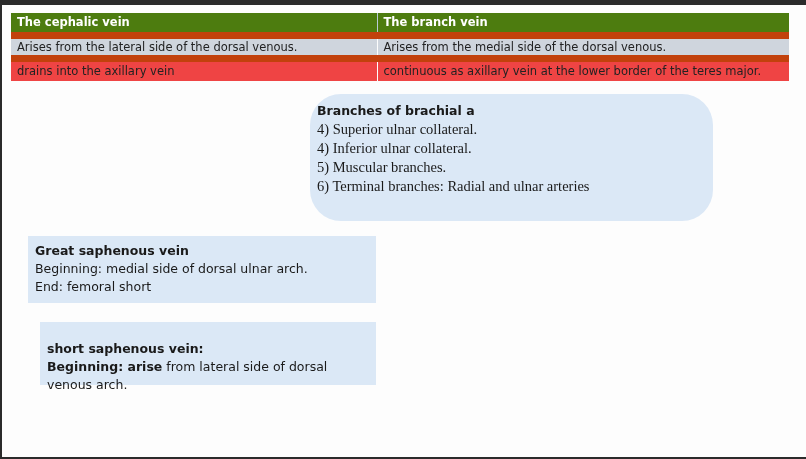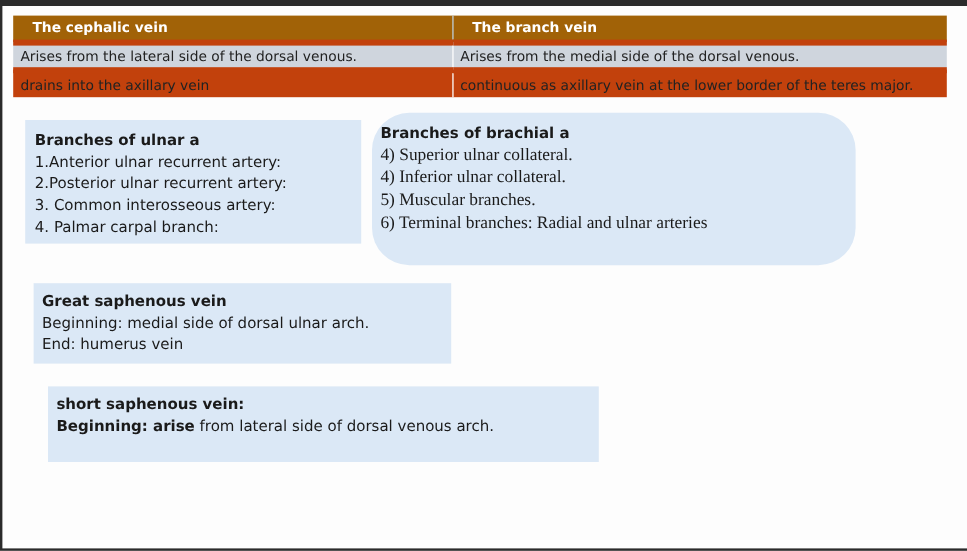--- a/index.html
+++ b/index.html
@@ -17,53 +17,53 @@
     }
     .vein-table {
       position: absolute;
       left: 9px; top: 8px;
       width: 778px;
       border-collapse: collapse;
       font-size: 11.5px;
       color: #222;
     }
     .vein-table th {
-      background: #a16207;
+      background: #4d7c0f;
       color: #fff;
       font-weight: bold;
       text-align: left;
       height: 22px;
-      padding: 0 16px;
+      padding: 0 6px;
       border-right: 1px solid #b9cbd6;
     }
     .vein-table th:last-child { border-right: none; }
     .vein-table td {
       height: 23px;
       padding: 0 6px;
       border-right: 1px solid #fdfdfd;
-      border-top: 5px solid #c2410c;
+      border-top: 7px solid #c2410c;
     }
     .vein-table td:last-child { border-right: none; }
     .vein-table tr.odd td { background: #cfd5dd; }
-    .vein-table tr.even td { background: #c2410c; }
+    .vein-table tr.even td { background: #ef4444; }
     .vein-table th:first-child, .vein-table td:first-child { width: 366px; }
 
     .box {
       position: absolute;
       background: #dbe8f6;
       color: #1a1a1a;
     }
     .box .title { font-weight: bold; }
     .sans { font-family: "DejaVu Sans", sans-serif; font-size: 12.5px; line-height: 18px; }
     .serif { font-family: "Liberation Serif", serif; font-size: 14.5px; line-height: 19px; border-radius: 31px; }
     .serif .title { font-family: "DejaVu Sans", sans-serif; font-size: 12.5px; }
     .box-ulnar { left: 19px; top: 95px; width: 280px; height: 103px; padding: 8px 8px; }
     .box-brachial { left: 308px; top: 89px; width: 403px; height: 127px; padding: 7px 7px; }
     .box-great { left: 26px; top: 231px; width: 348px; height: 67px; padding: 6px 7px; }
-    .box-short { left: 38px; top: 317px; width: 459px; height: 63px; padding: 6px 7px; }
+    .box-short { left: 38px; top: 317px; width: 336px; height: 63px; padding: 18px 7px; }
   </style>
 </head>
 <body>
 
 <div class="slide">
   <table class="vein-table">
     <tbody>
         <tr>
       <th>The cephalic vein</th>
       <th>The branch vein</th>
@@ -72,39 +72,32 @@
       <td>Arises from the lateral side of the dorsal venous.</td>
       <td>Arises from the medial side of the dorsal venous.</td>
     </tr>
     <tr class="even">
       <td>drains into the axillary vein</td>
       <td>continuous as axillary vein at the lower border of the teres major.</td>
     </tr>
   </tbody>
     </table>
 
-  <div class="box box-ulnar sans">
-    <div class="title">Branches of ulnar a</div>
-    <div>1.Anterior ulnar recurrent artery:</div>
-    <div>2.Posterior ulnar recurrent artery:</div>
-    <div>3. Common interosseous artery:</div>
-    <div>4. Palmar carpal branch:</div>
-  </div>
 
   <div class="box box-brachial serif">
     <div class="title">Branches of brachial  a</div>
     <div>4) Superior ulnar collateral.</div>
     <div>4) Inferior ulnar collateral.</div>
     <div>5) Muscular branches.</div>
     <div>6) Terminal branches: Radial and ulnar arteries</div>
   </div>
 
   <div class="box box-great sans">
     <div class="title">Great saphenous vein</div>
     <div>Beginning: medial side of dorsal ulnar arch.</div>
-    <div>End: humerus vein</div>
+    <div>End: femoral short</div>
   </div>
 
   <div class="box box-short sans">
     <div class="title">short saphenous vein:</div>
     <div><b>Beginning: arise</b><span> from lateral side of dorsal venous arch.</span></div>
   </div>
 </div>
 
 </body></html>

